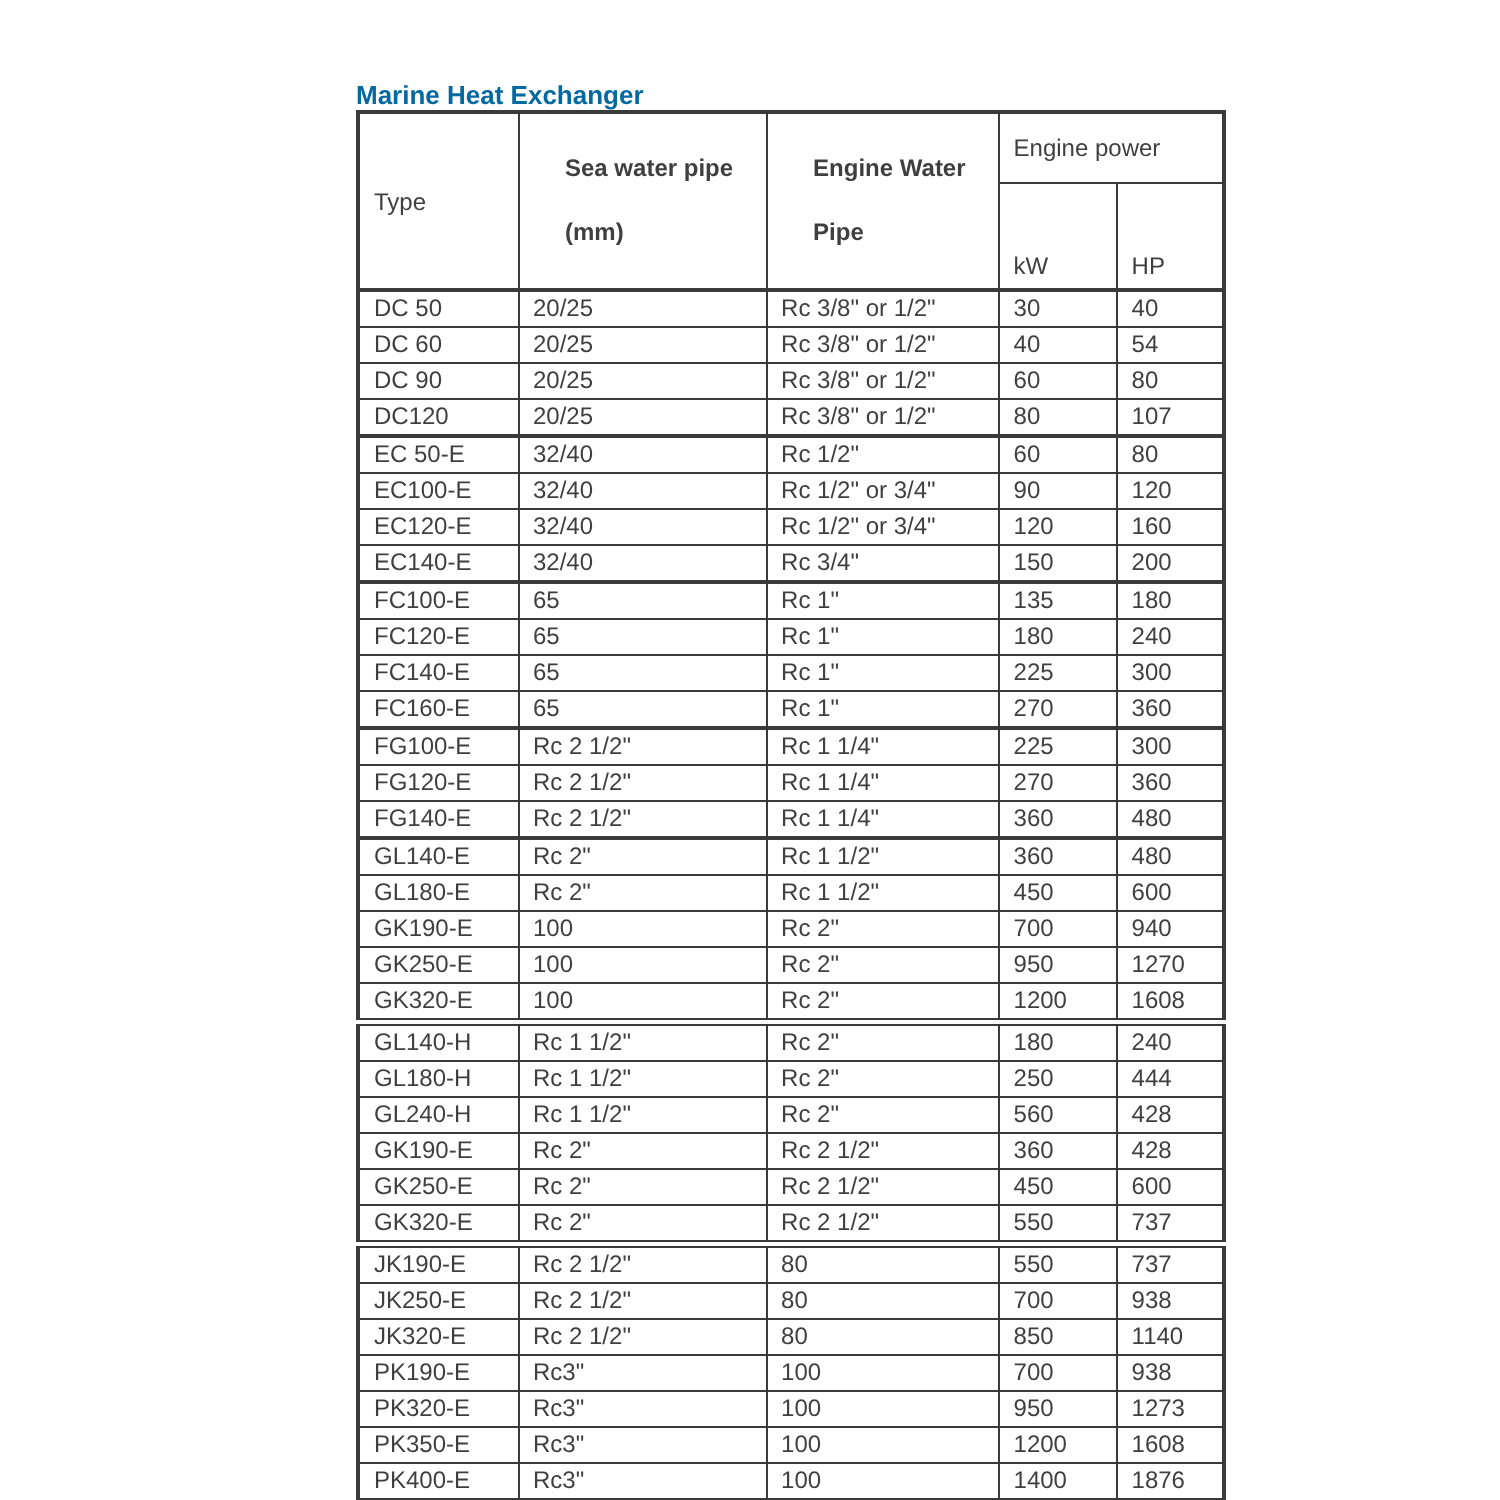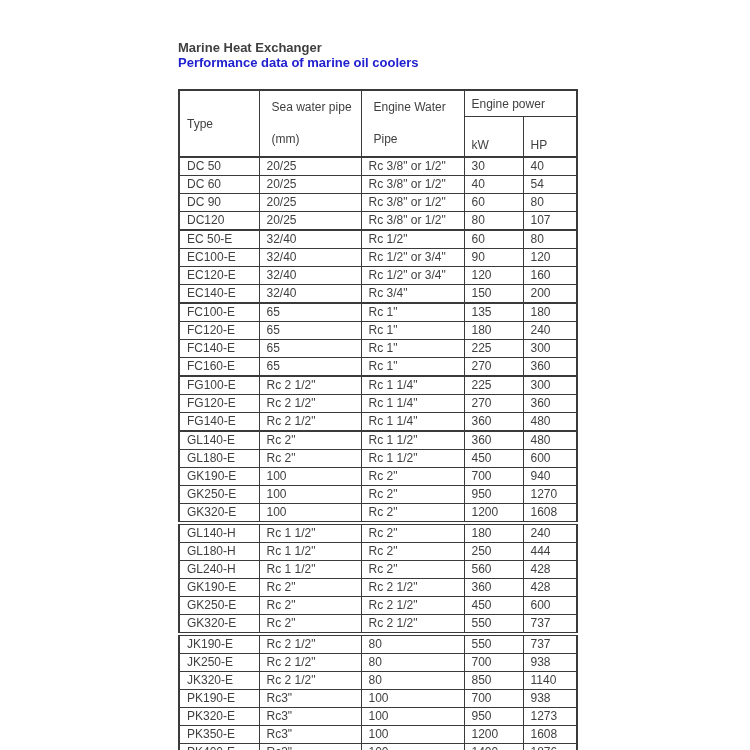--- a/index.html
+++ b/index.html
@@ -38,40 +38,39 @@
   .perf th, .perf td {
     border: 1px solid #3a3a3a;
     font-weight: normal;
     text-align: left;
     padding: 0 2px 0 7px;
     white-space: nowrap;
     overflow: hidden;
   }
   .perf td { height: 17px; line-height: 17px; }
   .perf thead { border-bottom: 2px solid #3a3a3a; }
-  .perf thead th.h-span { vertical-align: top; padding: 5px; }
+  .perf thead th.h-span { vertical-align: top; padding: 16px; font-weight: bold; }
   .perf th.h-type { vertical-align: middle; }
   .two-line-wrap {
     display: flex; flex-direction: column; justify-content: space-between;
     height: 55px;
     padding: 4px 0 5px 7px;
   }
   .perf th.h-power { height: 22px; vertical-align: middle; margin-left: 40px; }
   .perf tr.h2 th { height: 33px; vertical-align: bottom; padding-bottom: 4px; }
   .perf tbody.group { border-top: 2px solid #3a3a3a; margin-top: 44px; }
   .perf tbody.group:nth-of-type(6),
   .perf tbody.group:nth-of-type(7) { border-top: 4px double #3a3a3a; }
 </style>
 </head>
 <body>
 
 <div class="canvas">
   <div class="content">
-    <div class="title1" style="color: #404040;">Marine Heat Exchanger</div>
-    <div class="title2" style="color: rgb(32, 32, 207);">Performance data of marine oil coolers</div>
+    <div class="title1" style="color: #0369a1;">Marine Heat Exchanger</div>
 
     <table class="perf">
       <colgroup>
         <col style="width:80px">
         <col style="width:102px">
         <col style="width:103px">
         <col style="width:59px">
         <col style="width:54px">
       </colgroup>
       <thead>

